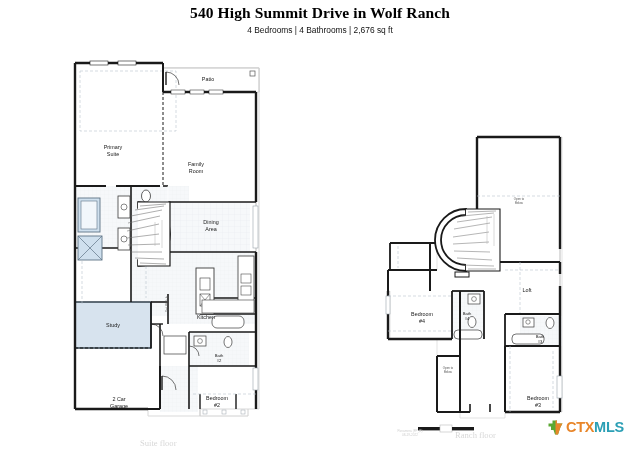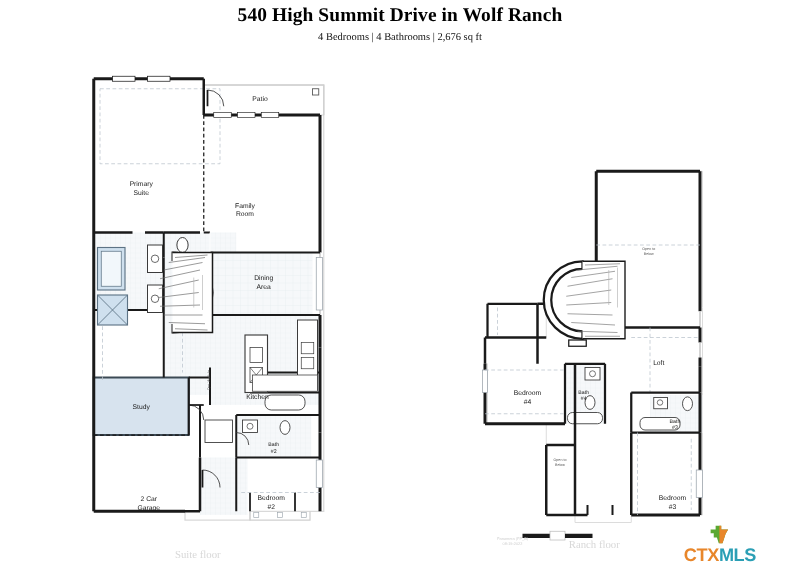--- a/index.html
+++ b/index.html
@@ -14,21 +14,21 @@
   .page{position:relative;width:640px;height:453px;}
 
   
   .header{position:absolute;left:0;top:4px;width:640px;text-align:center;}
   .title{
     font-family:"Liberation Serif", serif;
     font-weight:bold;font-size:15.5px;color:#000;
     letter-spacing:.1px;line-height:18px;margin:0;
   }
   .subtitle{
-    font-family:Liberation Serif, serif;
+    font-family:Liberation Sans, sans-serif;
     font-size:8.4px;color:#111;margin-top:3px;line-height:10px;
   }
 
   
   .plan-wrap{position:absolute;left:0;top:46px;width:640px;height:390px;}
   svg.plan{display:block;}
 
   .room-label{
     font-family:"Liberation Sans", sans-serif;
     fill:#1a1a1a;text-anchor:middle;
@@ -49,21 +49,21 @@
   .watermark{
     position:absolute;left:381px;top:429px;
     font-family:"Liberation Sans", sans-serif;
     font-size:3.1px;color:#cfcfcf;text-align:center;width:58px;
     line-height:4px;
   }
 
   
   .logo{
     position:absolute;left:547px;top:419px;
-    display:flex;align-items:center;gap:2px;flex-direction:column;
+    display:flex;align-items:center;gap:2px;
   }
   .logo-text{
     font-family:"Liberation Sans", sans-serif;
     font-weight:bold;font-size:14.5px;letter-spacing:-.3px;line-height:15px;
   }
   .logo-ctx{color:#e8862a;}
   .logo-mls{color:#2b9fb5;}
 </style>
 </head>
 <body>

